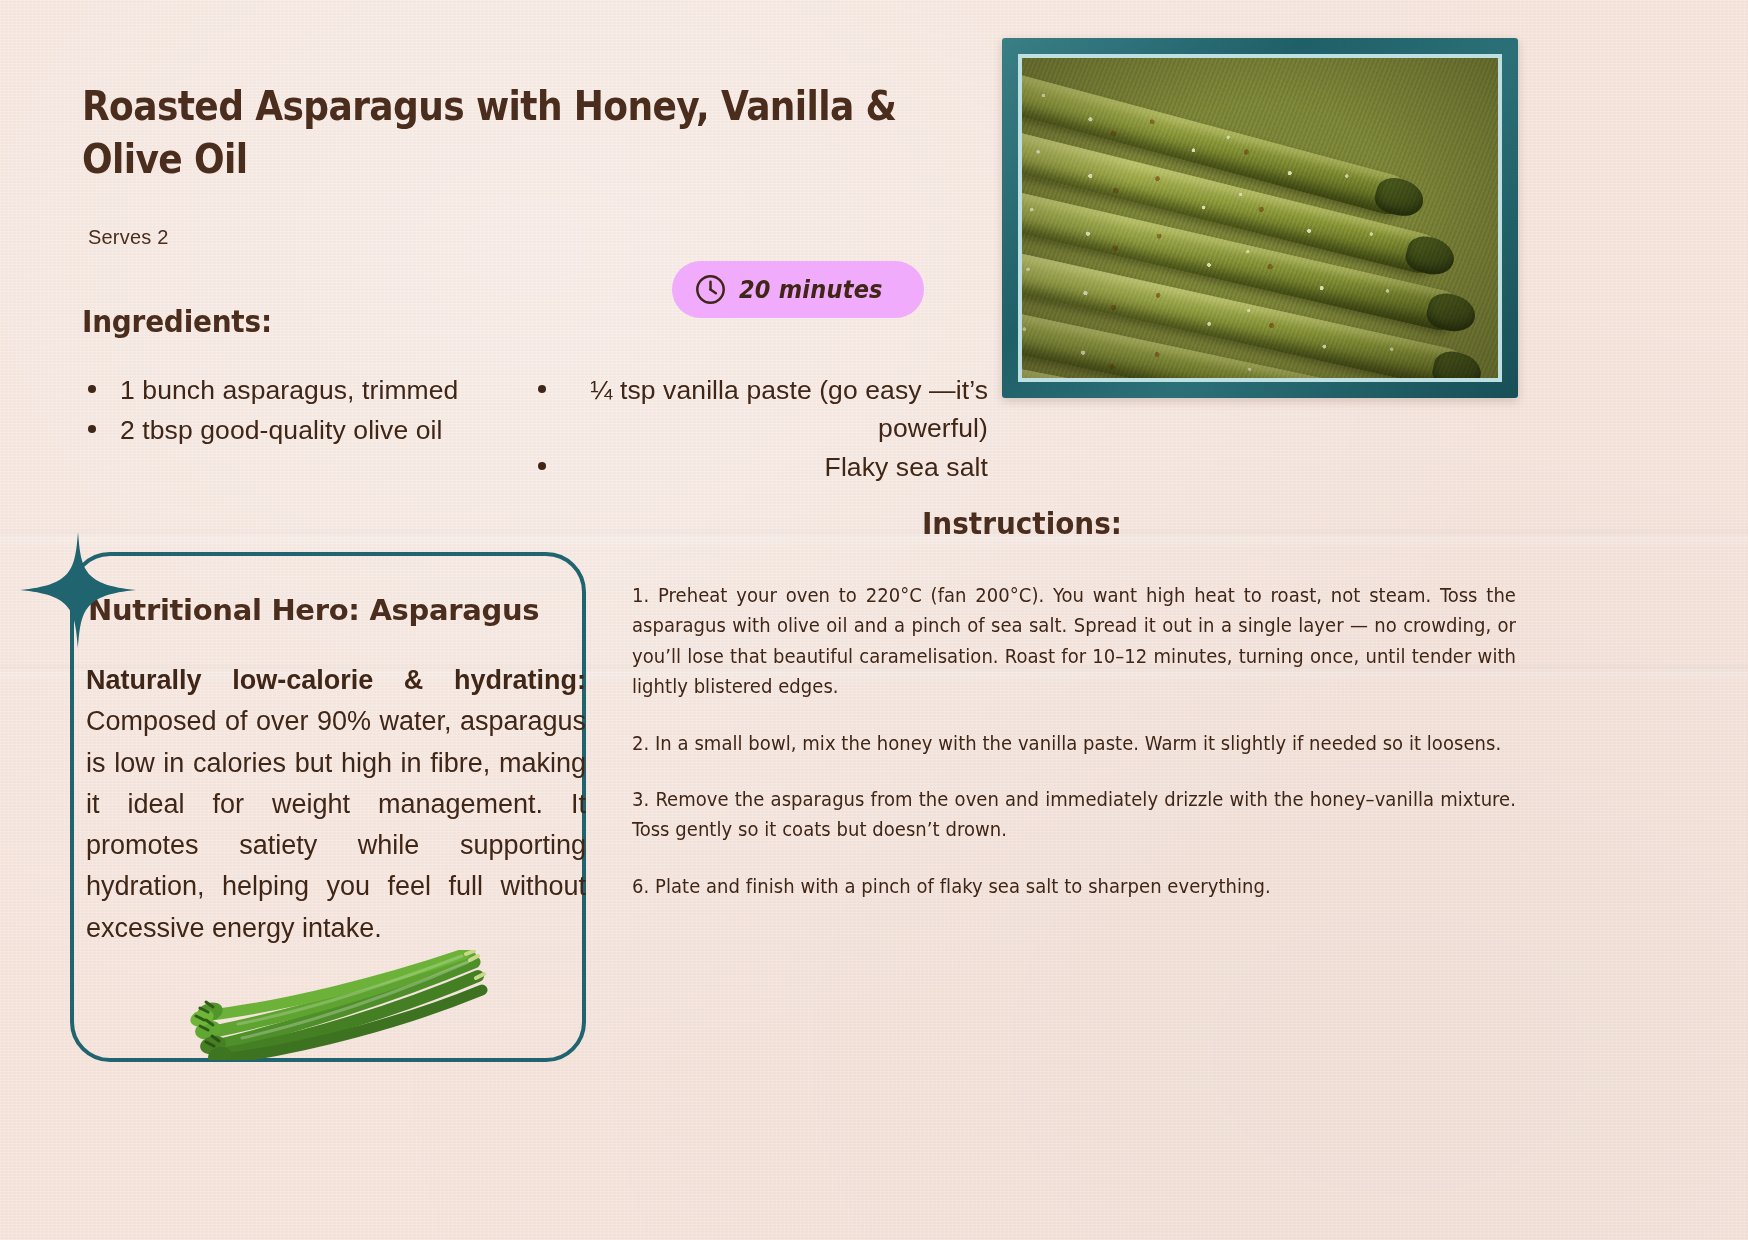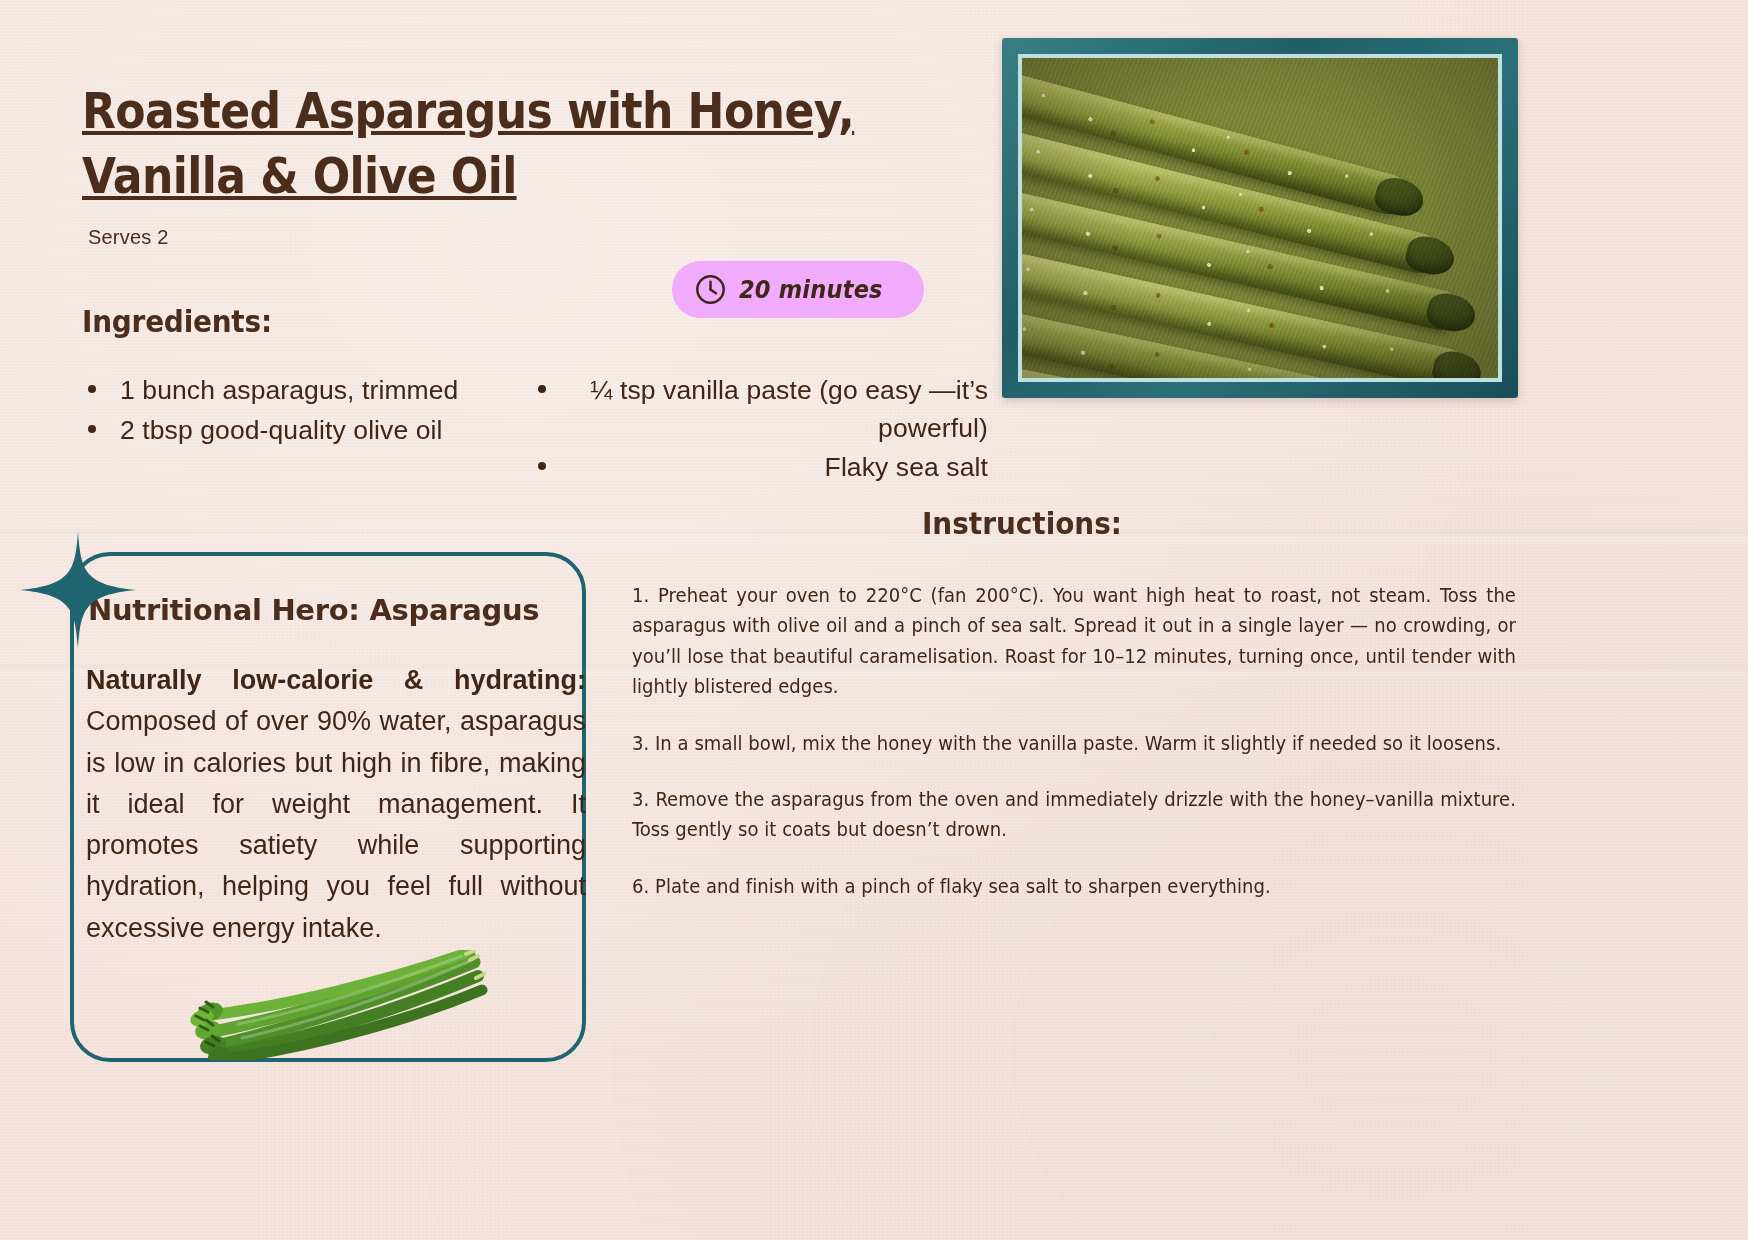--- a/index.html
+++ b/index.html
@@ -32,25 +32,24 @@
       linear-gradient(180deg, rgba(0,0,0,0) 0 53.4%, rgba(0,0,0,0.018) 53.8%, rgba(255,255,255,0.18) 54.3%, rgba(0,0,0,0) 55%);
   }
 
   .page{ position:absolute; inset:0; z-index:10; }
 
   
   #recipe-title{
     position:absolute; left:82px; top:80px; width:920px;
     font-family:"DejaVu Sans Condensed","Liberation Sans Narrow","Liberation Sans",sans-serif;
     font-weight:bold;
-    font-size:49px;
+    font-size:40px;
     line-height:1.32;
     letter-spacing:-0.6px;
     color:#4a2d1d;
-    text-decoration:underline;
   }
 
   #serves-label{
     position:absolute; left:88px; top:226px;
     font-size:20px; color:#4a2d1d; letter-spacing:0.2px;
   }
 
   #ingredients-heading{
     position:absolute; left:82px; top:303px;
     font-family:"DejaVu Sans Condensed","Liberation Sans Narrow","Liberation Sans",sans-serif;
@@ -275,21 +274,21 @@
           <span class="speck"></span>
         </div>
       <div id="photo-grain"></div>
       <div id="photo-vignette"></div>
     </div>
   </div>
 
   <div id="instructions-heading">Instructions:</div>
   <div id="instructions-body">
     <div class="step">1.    Preheat your oven to 220°C (fan 200°C). You want high heat to roast, not steam.  Toss the asparagus with olive oil and a pinch of sea salt. Spread it out in a single layer — no crowding, or you’ll lose that beautiful caramelisation.  Roast for 10–12 minutes, turning once, until tender with lightly blistered edges.</div>
-    <div class="step nojust">3. In a small bowl, mix the honey with the vanilla paste.  Warm it slightly if needed so it loosens.</div>
+    <div class="step nojust">2. In a small bowl, mix the honey with the vanilla paste.  Warm it slightly if needed so it loosens.</div>
     <div class="step">3. Remove the asparagus from the oven and immediately drizzle with the honey–vanilla mixture.  Toss gently so it coats but doesn’t drown.</div>
     <div class="step nojust">6. Plate and finish with a pinch of flaky sea salt to sharpen everything.</div>
   </div>
 
   <div id="nutrition-box"></div>
 
   <svg id="sparkle-icon" viewBox="0 0 120 120">
     <path d="M60 2 C63 40 66 55 118 60 C66 65 63 80 60 118 C57 80 54 65 2 60 C54 55 57 40 60 2 Z" fill="#1f646e"></path>
   </svg>
 

